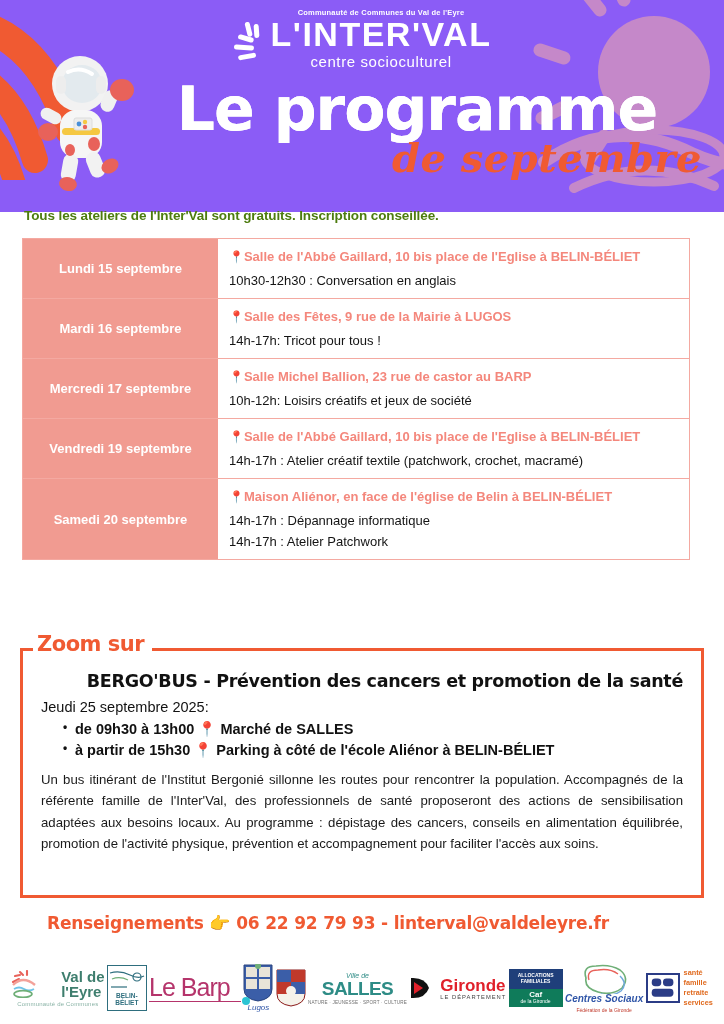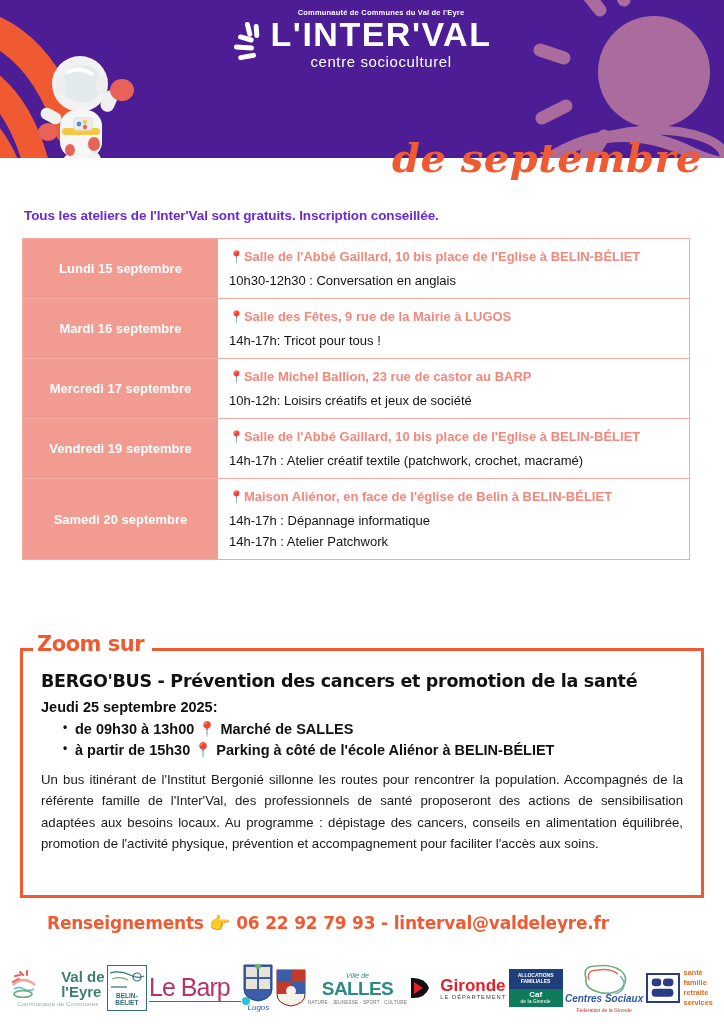--- a/index.html
+++ b/index.html
@@ -7,22 +7,22 @@
     width: 724px; height: 1024px;
     background: #ffffff;
     font-family: "Liberation Sans", sans-serif;
     overflow: hidden;
   }
   .page { position: relative; width: 724px; height: 1024px; background:#fff; }
 
   
   .header {
     position: relative;
-    width: 724px; height: 158px;
-    background: #4c1d95;
+    width: 724px; height: 212px;
+    background: #8b5cf6;
     overflow: hidden;
   }
   .hdr-sun {
     position: absolute; right: -40px; top: -24px;
     width: 260px; height: 240px;
     opacity: .55;
   }
   .hdr-swirl {
     position: absolute; left: -60px; top: -10px;
     width: 230px; height: 190px;
@@ -59,21 +59,21 @@
     position: absolute; right: 22px; top: 134px;
     font-family: "DejaVu Serif", serif;
     font-style: italic; font-weight: bold;
     font-size: 40px; color: #F05A32; z-index: 7;
     letter-spacing: .5px;
   }
 
   
   .intro {
     position: absolute; left: 24px; top: 208px;
-    font-size: 13.5px; font-weight: bold; color: #6d28d9;
+    font-size: 13.5px; font-weight: bold; color: #4d7c0f;
     letter-spacing: -.1px;
   }
 
   
   .tbl {
     position: absolute; left: 22px; top: 238px;
     width: 668px;
     border: 1px solid #F4A9A1;
     border-collapse: collapse;
   }
@@ -115,23 +115,23 @@
     font-size: 21px; font-weight: bold;
     color: #F05A32;
     letter-spacing: -.5px;
     line-height: 1;
     z-index: 4;
   }
   .zb-inner { padding: 20px 18px 12px 18px; }
   .zb-title {
     font-family: "DejaVu Sans", sans-serif;
     font-size: 17.5px; font-weight: bold; color: #111;
-    letter-spacing: -.3px; margin-bottom: 4px;
-  }
-  .zb-date { font-size: 14.5px; font-weight: bold; color:#111; margin-bottom: 6px; margin-top: 8px; }
+    letter-spacing: -.3px; margin-bottom: 4px; text-align: right;
+  }
+  .zb-date { font-size: 14.5px; font-weight: normal; color:#111; margin-bottom: 6px; margin-top: 8px; }
   .zb-list { list-style: none; margin: 0 0 10px 22px; }
   .zb-list li {
     font-size: 14.5px; font-weight: bold; color: #111;
     margin-bottom: 4px; position: relative; padding-left: 12px;
   }
   .zb-list li::before {
     content: "•"; position: absolute; left: 0; top: -1px; font-size: 12px; color:#111;
   }
   .zb-body {
     font-size: 13.2px; color: #1a1a1a; line-height: 1.62;
@@ -260,20 +260,21 @@
           <rect x="6" y="14" width="16" height="5" rx="2.5" transform="rotate(16 14 16)"></rect>
           <rect x="2" y="23" width="20" height="5" rx="2.5" transform="rotate(4 12 25)"></rect>
           <rect x="6" y="32" width="18" height="5" rx="2.5" transform="rotate(-10 15 34)"></rect>
         </g>
       </svg>
       <div class="logo-cc">Communauté de Communes du Val de l'Eyre</div>
       <div class="logo-main">L'INTER'VAL</div>
       <div class="logo-sub">centre socioculturel</div>
     </div>
 
+    <div class="title-main">Le programme</div>
   </div>
 
   <div class="title-script">de septembre</div>
 
   <div class="intro">Tous les ateliers de l'Inter'Val sont gratuits. Inscription conseillée.</div>
 
   <div class="tbl">
 
     <div class="tbl-row">
       <div class="day-cell">Lundi 15 septembre</div>

